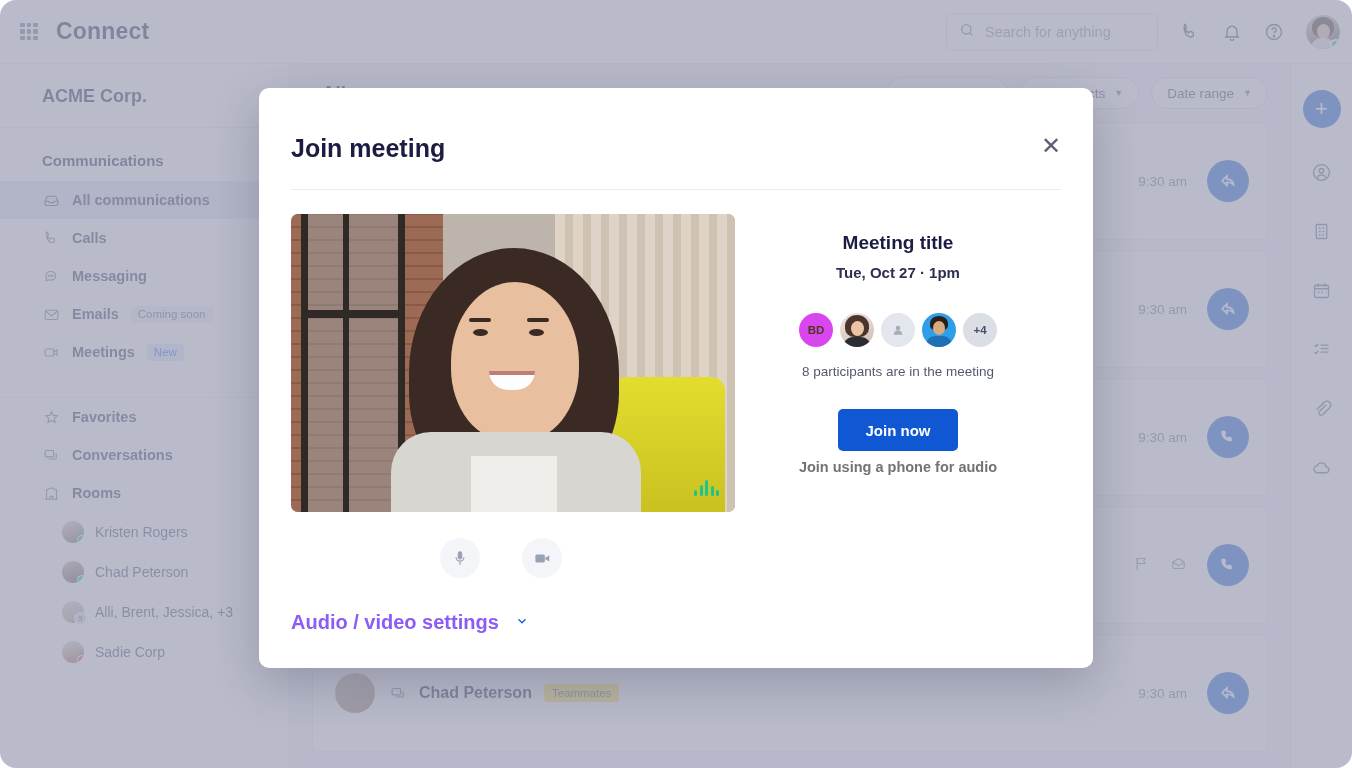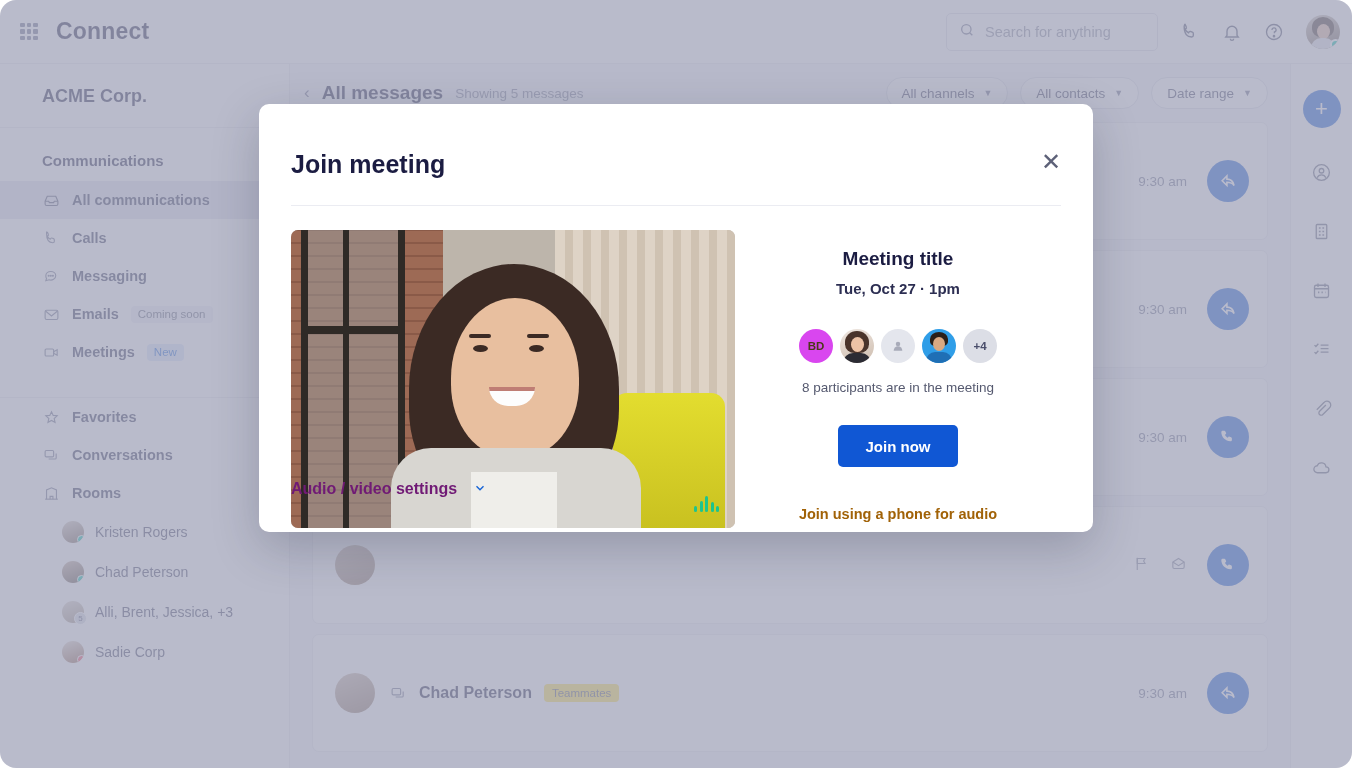--- a/index.html
+++ b/index.html
@@ -85,21 +85,21 @@
     border-left: 1px solid #e8e8ee; display: flex; flex-direction: column; align-items: center; padding-top: 26px; gap: 34px; }
   .plus-btn { width: 38px; height: 38px; border-radius: 50%; background: #1057d4; color: #fff;
     display: flex; align-items: center; justify-content: center; font-size: 22px; line-height: 0; }
   .rail-ico { color: #5d6178; }
 
   
   .dim { position: absolute; inset: 0; background: #a3a6bb; opacity: .76; }
 
   
   .modal {
-    position: absolute; left: 259px; top: 104px; width: 834px; height: 428px;
+    position: absolute; left: 259px; top: 88px; width: 834px; height: 580px;
     background: #fff; border-radius: 10px; box-shadow: 0 16px 48px rgba(25,26,50,.22);
     overflow: hidden;
   }
   .modal-head { display: flex; align-items: flex-start; padding: 46px 32px 0 32px; }
   .modal-title { font-size: 25px; font-weight: bold; color: #1b1c42; }
   .close-x { margin-left: auto; color: #5d6178; font-size: 24px; line-height: 1; font-weight: 300; }
   .modal-rule { height: 1px; background: #ebecf2; margin: 26px 32px 0 32px; }
   .modal-body { display: flex; padding: 24px 32px 0 32px; gap: 0; }
 
   .video-wrap { position: relative; width: 444px; height: 298px; border-radius: 7px; overflow: hidden; flex: none; }
@@ -144,27 +144,27 @@
   .av.ghost { background: #e4e6ed; color: #a8abb9; }
   .av.ph2 { background: #2f9ee8; }
   .av.ph2 .h { position:absolute; top:3px; left:8px; width:18px; height:14px; background:#2a2019; border-radius:50% 50% 30% 30%; }
   .av.ph2 .f { position:absolute; top:8px; left:11px; width:12px; height:14px; background:#d9a982; border-radius:50%; }
   .av.ph2 .b { position:absolute; bottom:0; left:4px; width:26px; height:11px; background:#1f6fb5; border-radius:9px 9px 0 0; }
   .av.more { background: #dcdee6; color: #4a4e6b; }
   .participants { font-size: 13.5px; color: #55596f; margin-top: 17px; }
   .join-btn { margin-top: 30px; width: 120px; height: 42px; background: #1057d4; color: #fff;
     border-radius: 5px; display: flex; align-items: center; justify-content: center;
     font-size: 15px; font-weight: bold; }
-  .phone-link { margin-top: 39px; font-size: 14.5px; font-weight: bold; color: #a16207; }
+  .phone-link { margin-top: 8px; font-size: 14.5px; font-weight: bold; color: #737373; }
 
   .av-controls { display: flex; justify-content: center; gap: 42px; margin-top: 26px; margin-left: -350px; }
   .ctrl { width: 40px; height: 40px; border-radius: 50%; background: #f3f5f9;
     display: flex; align-items: center; justify-content: center; color: #9aa3b4; }
   .modal-foot { position: absolute; left: 32px; bottom: 34px; display: flex; align-items: center; gap: 16px; }
-  .av-settings { font-size: 16px; font-weight: bold; color: #701a75; }
+  .av-settings { font-size: 20px; font-weight: bold; color: #8b5cf6; }
   .chev-d { color: #1563d6; font-size: 12px; }
 </style>
 </head>
 <body>
 
 <div id="app">
 
   <div class="bg-layer">
 
     <div class="topbar">

